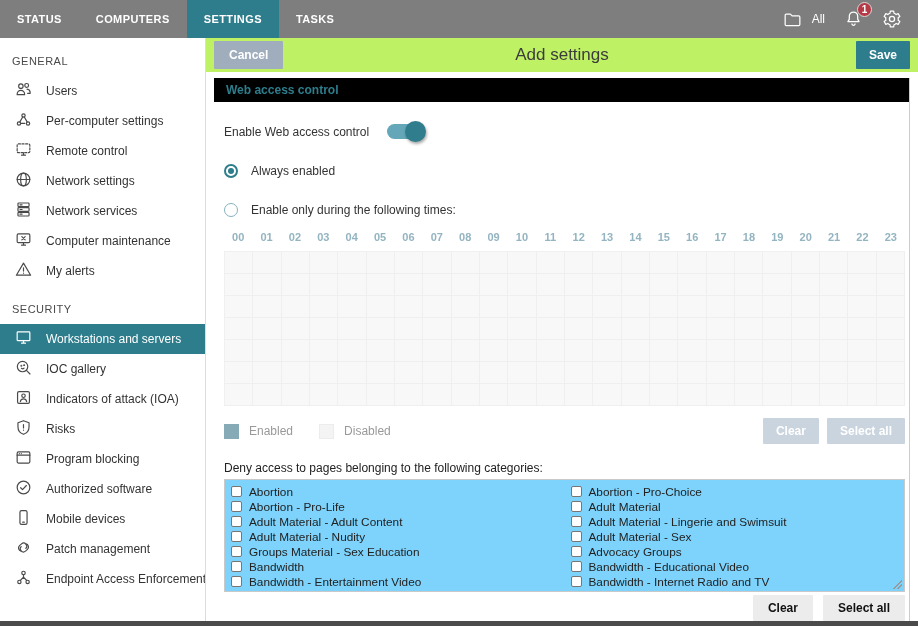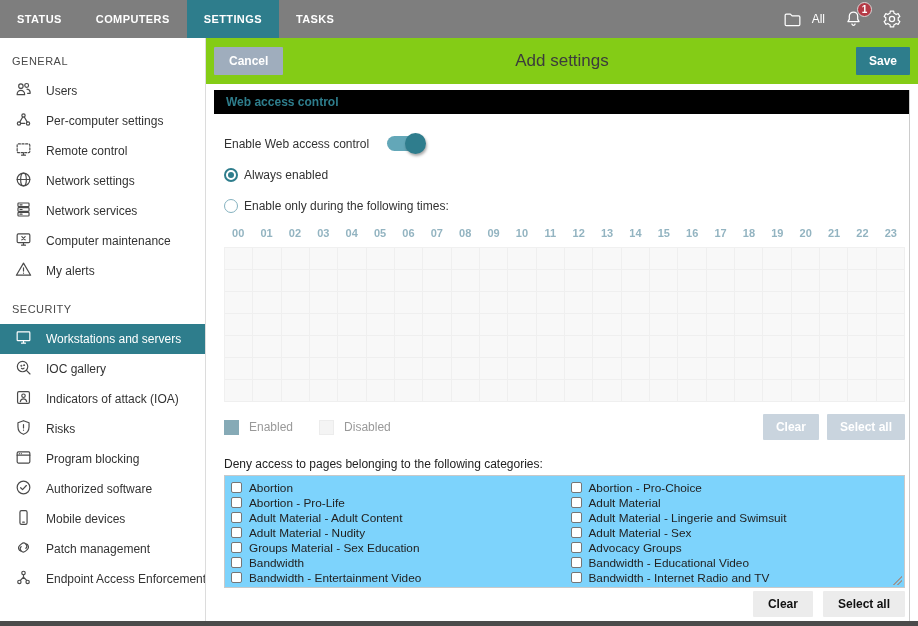--- a/index.html
+++ b/index.html
@@ -29,21 +29,21 @@
                         padding:17px 0 9px 12px; }
   .side-item { height:30px; display:flex; align-items:center; gap:13px;
                padding-left:14px; color:#333; cursor:pointer; }
   .side-item svg { color:#4a4a4a; flex:none; }
   .side-item.selected { background:#2e7d8c; color:#fff; }
   .side-item.selected svg { color:#fff; }
   .side-label { white-space:nowrap; }
 
   
   .main { flex:1; display:flex; flex-direction:column; background:#fff; overflow:hidden; }
-  .main-header { height:46px; background:#84cc16; display:flex; align-items:center;
+  .main-header { height:34px; background:#bef264; display:flex; align-items:center;
                  padding:0 8px; position:relative; flex:none; }
   .btn { border:none; border-radius:1px; cursor:pointer;
          font-family:"Liberation Sans", sans-serif; }
   .btn-cancel { background:#9fadbd; color:#fff; font-weight:700; font-size:12px;
                 padding:7px 15px; }
   .page-title { position:absolute; left:50%; transform:translateX(-50%);
                 font-size:17px; color:#3c3c3c; }
   .btn-save { margin-left:auto; background:#2e7d8c; color:#fff; font-weight:700;
               font-size:12px; padding:7px 13px; }
 
@@ -53,21 +53,21 @@
                  padding:5px 12px; flex:none; }
   .panel-body { padding:22px 4px 0 10px; flex:1; overflow:hidden; }
 
   .toggle-row { display:flex; align-items:flex-end; gap:18px; }
   .toggle { width:37px; height:15px; background:#63a7b8; border-radius:8px;
             position:relative; cursor:pointer; flex:none; }
   .toggle .knob { position:absolute; right:-2px; top:-3px; width:21px; height:21px;
                   border-radius:50%; background:#2f7d8d;
                   box-shadow:1px 2px 3px rgba(0,0,0,.35); }
 
-  .radio-row { display:flex; align-items:flex-start; gap:6px; margin-top:17px; cursor:pointer; }
+  .radio-row { display:flex; align-items:flex-start; gap:13px; margin-top:25px; cursor:pointer; }
   .radio { width:14px; height:14px; border-radius:50%; border:2px solid #2e7d8c;
            position:relative; flex:none; background:#fff; }
   .radio.checked::after { content:""; position:absolute; inset:2px; border-radius:50%;
                           background:#2e7d8c; }
   .radio.unchecked { border:1.5px solid #85b2bf; }
 
   .hours { display:grid; grid-template-columns:repeat(24,1fr); margin-top:14px; }
   .hour { text-align:center; color:#93b4c1; font-weight:700; font-size:11px; }
 
   .timegrid { display:grid; grid-template-columns:repeat(24,1fr); grid-auto-rows:22px;

